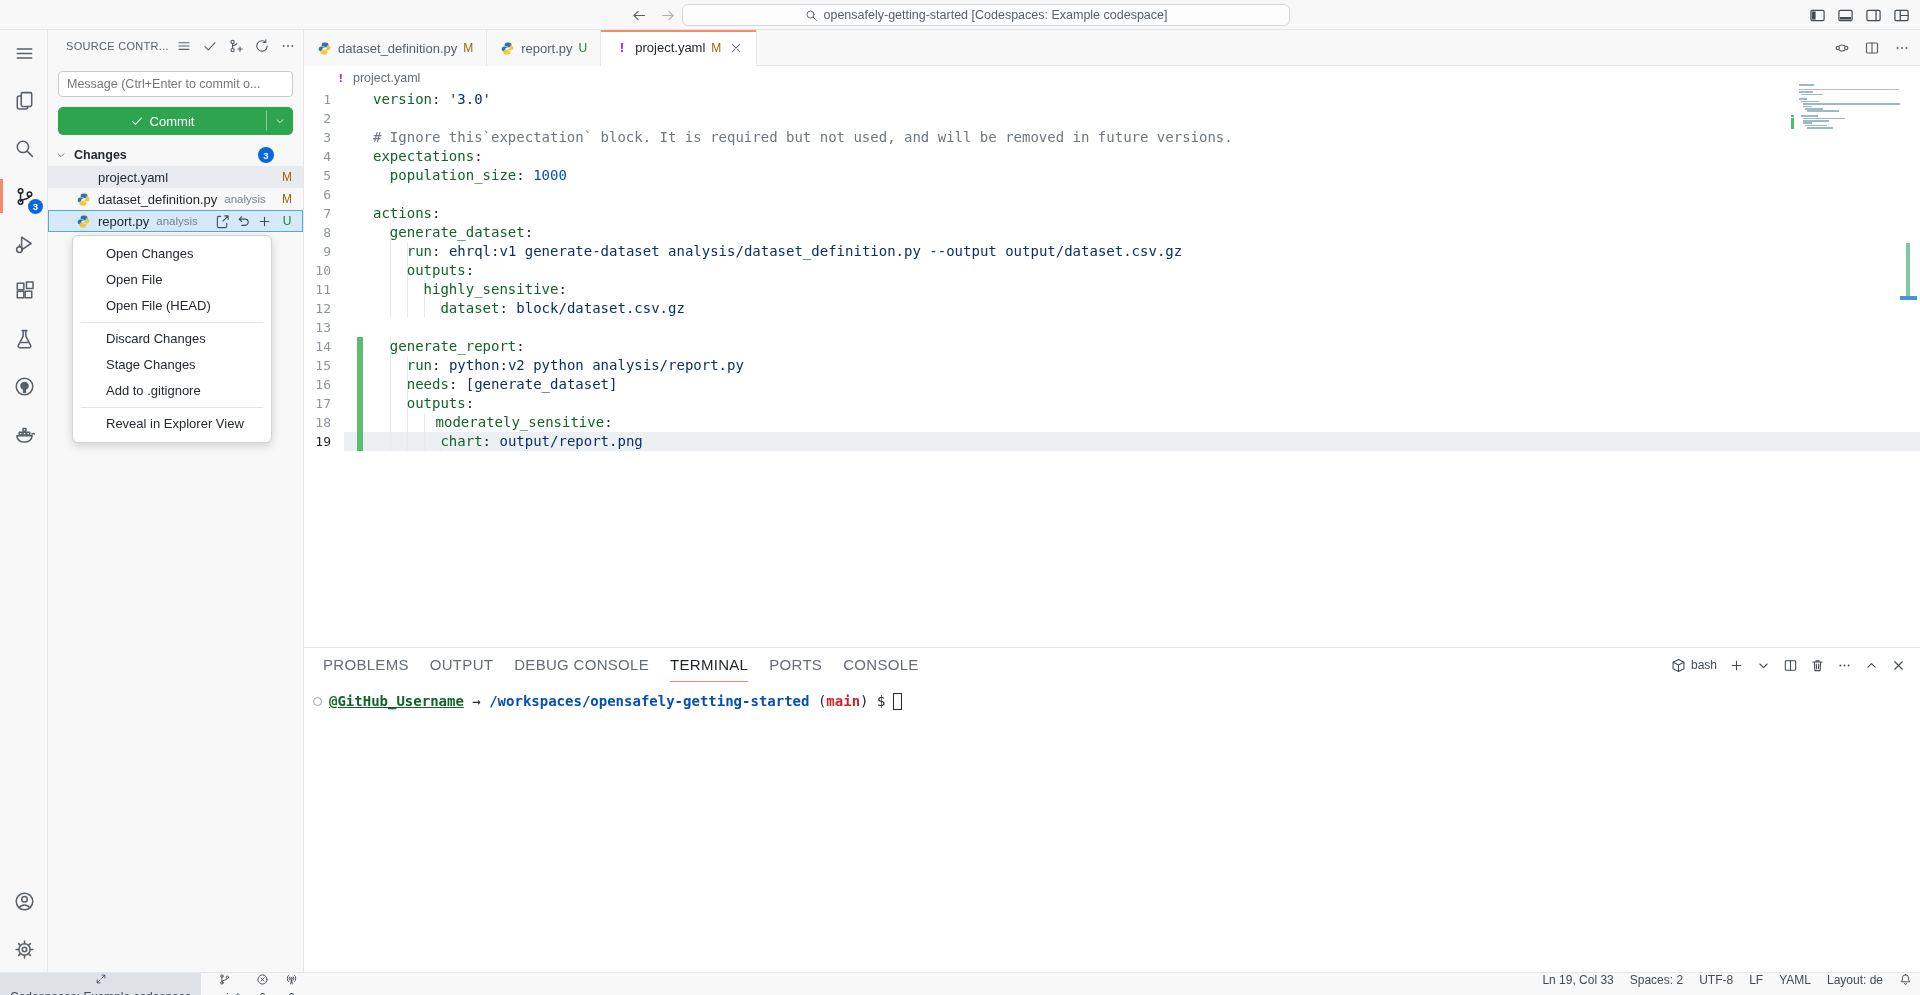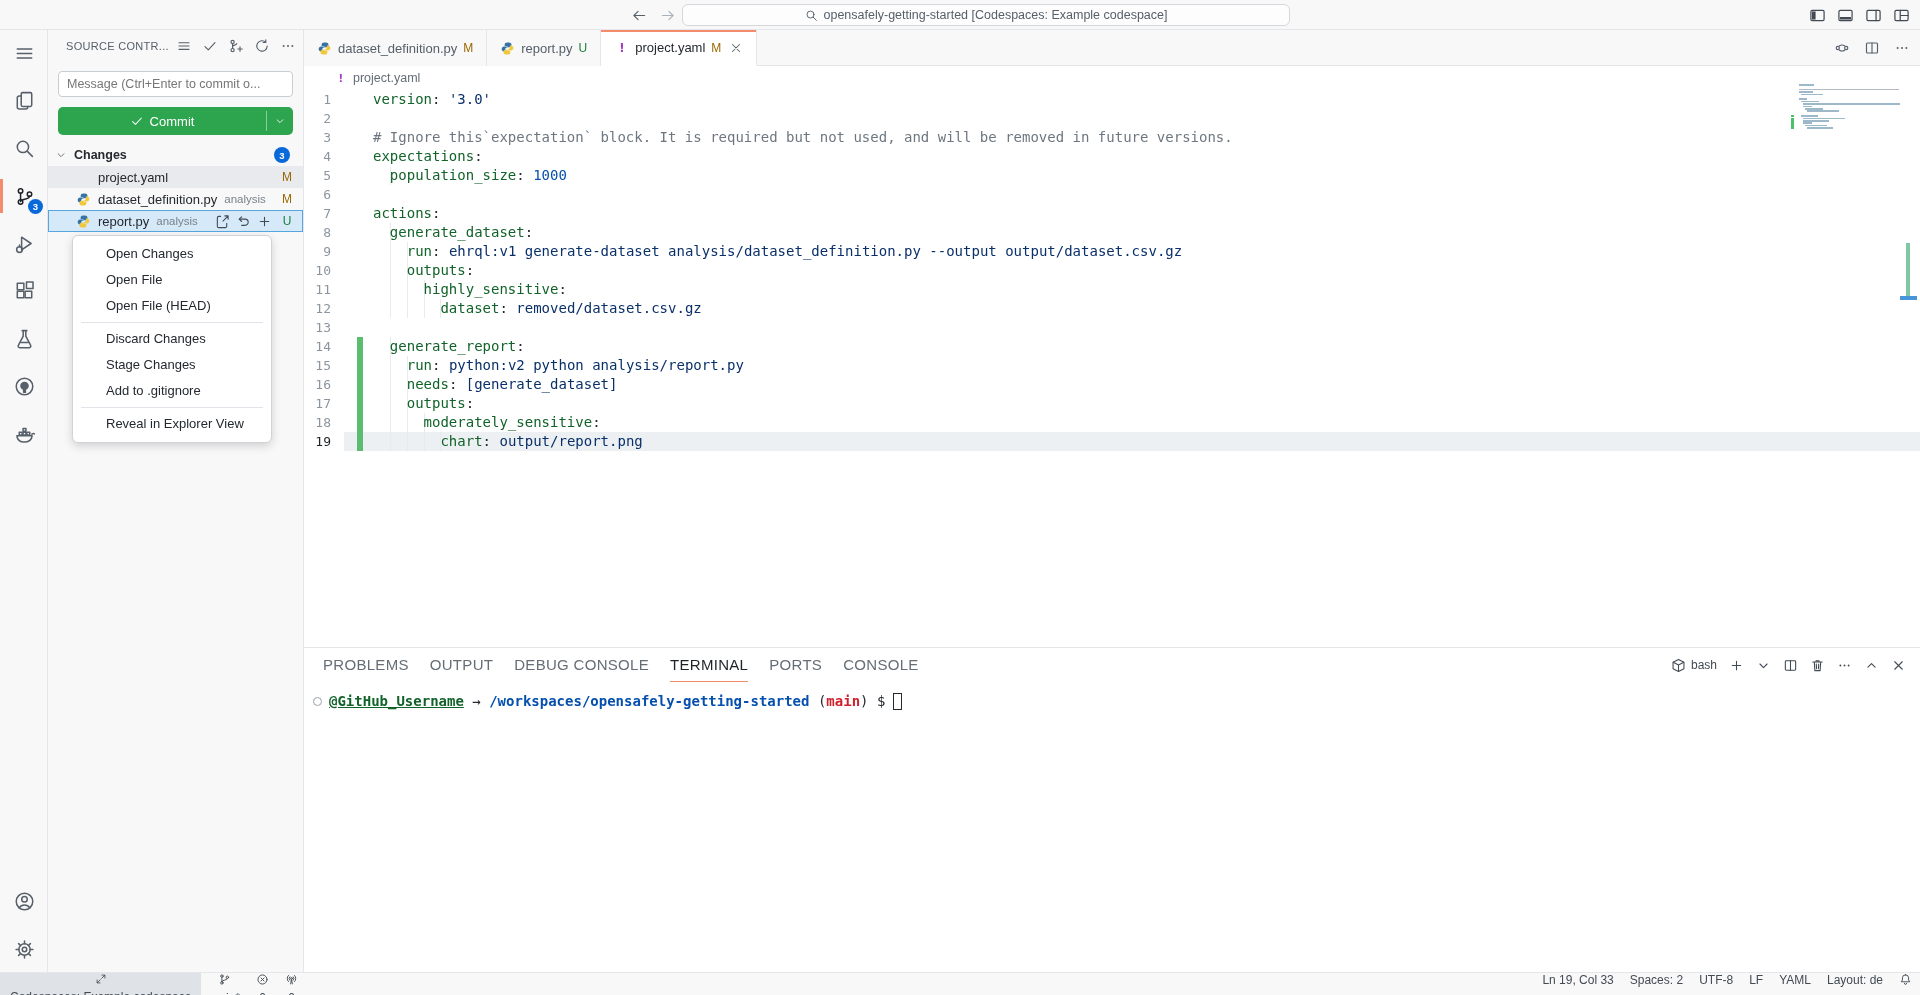--- a/index.html
+++ b/index.html
@@ -36,21 +36,21 @@
   .sb-head-actions .icon{width:19px;height:19px;padding:1.5px;}
   .sb-input{position:absolute;left:10px;right:10px;top:41px;height:26px;background:#fff;border:1px solid #c8cdd2;border-radius:4px;
             font-family:"Liberation Sans",sans-serif;font-size:12.5px;padding:0 8px;color:#24292f;outline:none;}
   .sb-input::placeholder{color:#767676;}
   .commit-btn{position:absolute;left:10px;right:10px;top:77px;height:28px;background:#2da44e;border-radius:5px;display:flex;color:#fff;}
   .commit-main{flex:1;display:flex;align-items:center;justify-content:center;gap:6px;font-size:13px;}
   .commit-main .icon{width:14px;height:14px;}
   .commit-sep{width:1px;background:rgba(255,255,255,.45);margin:4px 0;}
   .commit-dd{width:26px;display:flex;align-items:center;justify-content:center;}
   .commit-dd .icon{width:12px;height:12px;}
-  .changes-row{position:absolute;left:0;right:0;top:114px;height:22px;display:flex;align-items:center;}
+  .changes-row{position:absolute;left:0;right:16px;top:114px;height:22px;display:flex;align-items:center;}
   .changes-row .tw{width:12px;height:12px;margin-left:7px;color:#57606a;}
   .changes-row .lbl{margin-left:7px;font-weight:bold;font-size:12.5px;color:#24292f;}
   .changes-badge{position:absolute;right:13px;top:3px;width:16px;height:16px;border-radius:50%;background:#0969da;color:#fff;
                  font-size:9.5px;display:flex;align-items:center;justify-content:center;font-weight:bold;}
   .file-list{position:absolute;left:0;right:0;top:136px;}
   .file-row{height:22px;display:flex;align-items:center;padding-left:28px;padding-right:9px;position:relative;}
   .file-row.open{background:#e8eaed;}
   .file-row.selected{background:#d6e9f9;box-shadow:inset 0 0 0 1px #58a6e0;}
   .f-ic{width:15px;height:15px;margin-right:7px;}
   .f-name{font-size:13px;color:#24292f;white-space:nowrap;}
@@ -521,21 +521,21 @@
           <div class="guide" style="left: 119.58px;"></div>
           <span class="ln">11</span>
           <span class="ctext" style="left: 119.58px;"><span class="tk-k">highly_sensitive</span><span class="tk-p">:</span></span>
         </div>
         <div class="code-line">
           <div class="guide" style="left: 85.86px;"></div>
           <div class="guide" style="left: 102.72px;"></div>
           <div class="guide" style="left: 119.58px;"></div>
           <div class="guide" style="left: 136.44px;"></div>
           <span class="ln">12</span>
-          <span class="ctext" style="left: 136.44px;"><span class="tk-k">dataset</span><span class="tk-p">:</span><span class="tk-s"> removed/dataset.csv.gz</span></span>
+          <span class="ctext" style="left: 136.44px;"><span class="tk-k">dataset</span><span class="tk-p">:</span><span class="tk-s"> block/dataset.csv.gz</span></span>
         </div>
         <div class="code-line">
           <span class="ln">13</span>
           <span class="ctext" style="left: 69px;"></span>
         </div>
         <div class="code-line">
           <div class="guide" style="left: 85.86px;"></div>
           <div class="chbar"></div>
           <span class="ln">14</span>
           <span class="ctext" style="left: 85.86px;"><span class="tk-k">generate_report</span><span class="tk-p">:</span></span>
@@ -560,21 +560,21 @@
           <div class="chbar"></div>
           <span class="ln">17</span>
           <span class="ctext" style="left: 102.72px;"><span class="tk-k">outputs</span><span class="tk-p">:</span></span>
         </div>
         <div class="code-line">
           <div class="guide" style="left: 85.86px;"></div>
           <div class="guide" style="left: 102.72px;"></div>
           <div class="guide" style="left: 119.58px;"></div>
           <div class="chbar"></div>
           <span class="ln">18</span>
-          <span class="ctext" style="left: 119.58px;"><span class="tk-k">moderately_sensitive</span><span class="tk-p">:</span></span>
+          <span class="ctext" style="left: 119.58px; padding-left: 12px;"><span class="tk-k">moderately_sensitive</span><span class="tk-p">:</span></span>
         </div>
         <div class="code-line current">
           <div class="guide" style="left: 85.86px;"></div>
           <div class="guide" style="left: 102.72px;"></div>
           <div class="guide" style="left: 119.58px;"></div>
           <div class="guide" style="left: 136.44px;"></div>
           <div class="chbar"></div>
           <span class="ln cur">19</span>
           <span class="ctext" style="left: 136.44px;"><span class="tk-k">chart</span><span class="tk-p">:</span><span class="tk-s"> output/report.png</span></span>
         </div>

